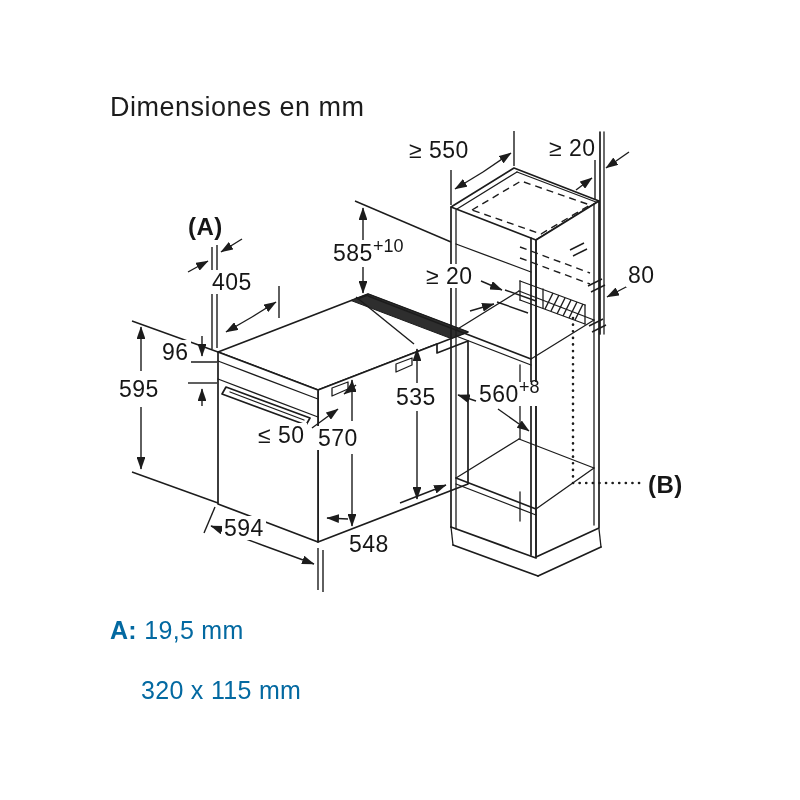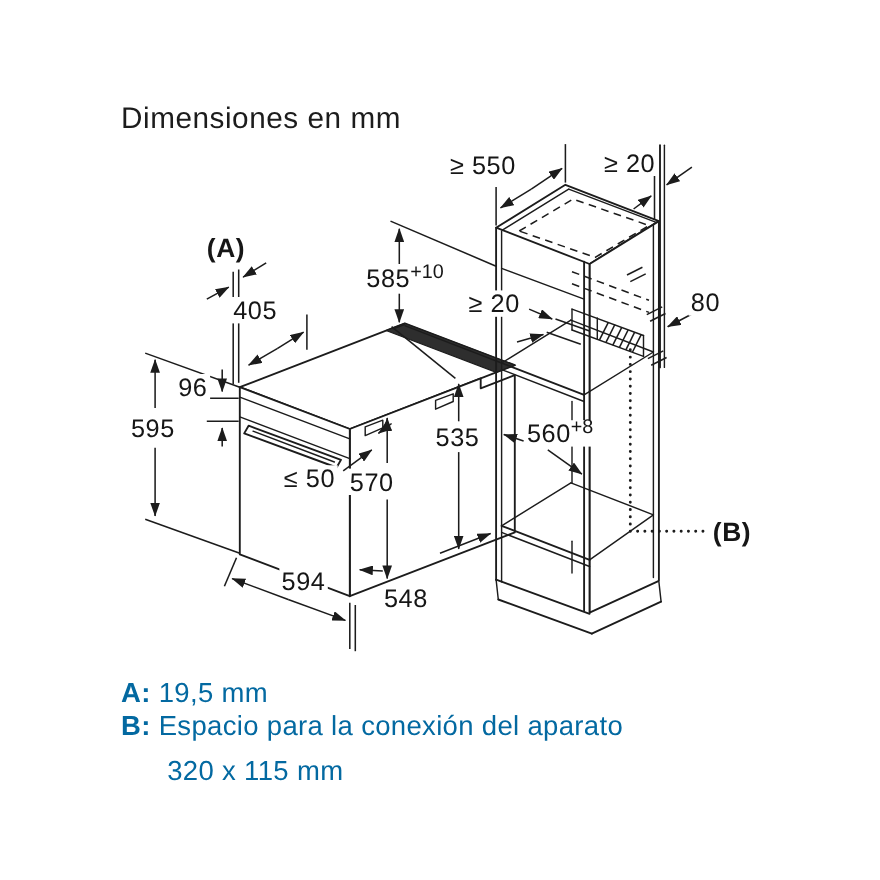--- a/index.html
+++ b/index.html
@@ -192,32 +192,29 @@
 
   <div id="title">Dimensiones en mm</div>
 
   <div class="lbl bold" style="left:186px;top:214px;font-size:24px;">(A)</div>
   <div class="lbl" style="left:210px;top:270px;">405</div>
   <div class="lbl" style="left:160px;top:340px;">96</div>
   <div class="lbl" style="left:117px;top:377px;">595</div>
   <div class="lbl" style="left:256px;top:423px;">≤ 50</div>
   <div class="lbl" style="left:316px;top:426px;text-align:center;">570</div>
   <div class="lbl" style="left:394px;top:385px;">535</div>
-  <div class="lbl" style="left:222px;top:516px;margin-left:32px;">594</div>
+  <div class="lbl" style="left:222px;top:516px;">594</div>
   <div class="lbl" style="left:347px;top:500px;margin-top:32px;">548</div>
 
   <div class="lbl" style="left:407px;top:138px;">≥ 550</div>
   <div class="lbl" style="left:547px;top:136px;">≥ 20</div>
   <div class="lbl" style="left:331px;top:241px;"><span>585</span><sup>+10</sup></div>
   <div class="lbl" style="left:424px;top:264px;">≥ 20</div>
   <div class="lbl" style="left:626px;top:263px;">80</div>
   <div class="lbl" style="left:477px;top:382px;"><span>560</span><sup>+8</sup></div>
   <div class="lbl bold" style="left:646px;top:472px;font-size:24px;">(B)</div>
 
   <div class="legend" style="left:110px;top:616px;">
     <b>A:</b> <span>19,5 mm</span>
   </div>
-  <div class="legend" style="left:110px;top:646px;">
-    <b>B:</b> <span>Espacio para la conexión del aparato</span>
-  </div>
-  <div class="legend" style="left:152px;top:676px;margin-top:11px;">320 x 115 mm</div>
+  <div class="legend" style="left:141px;top:676px;">320 x 115 mm</div>
 
 </div>
 
 </body></html>

